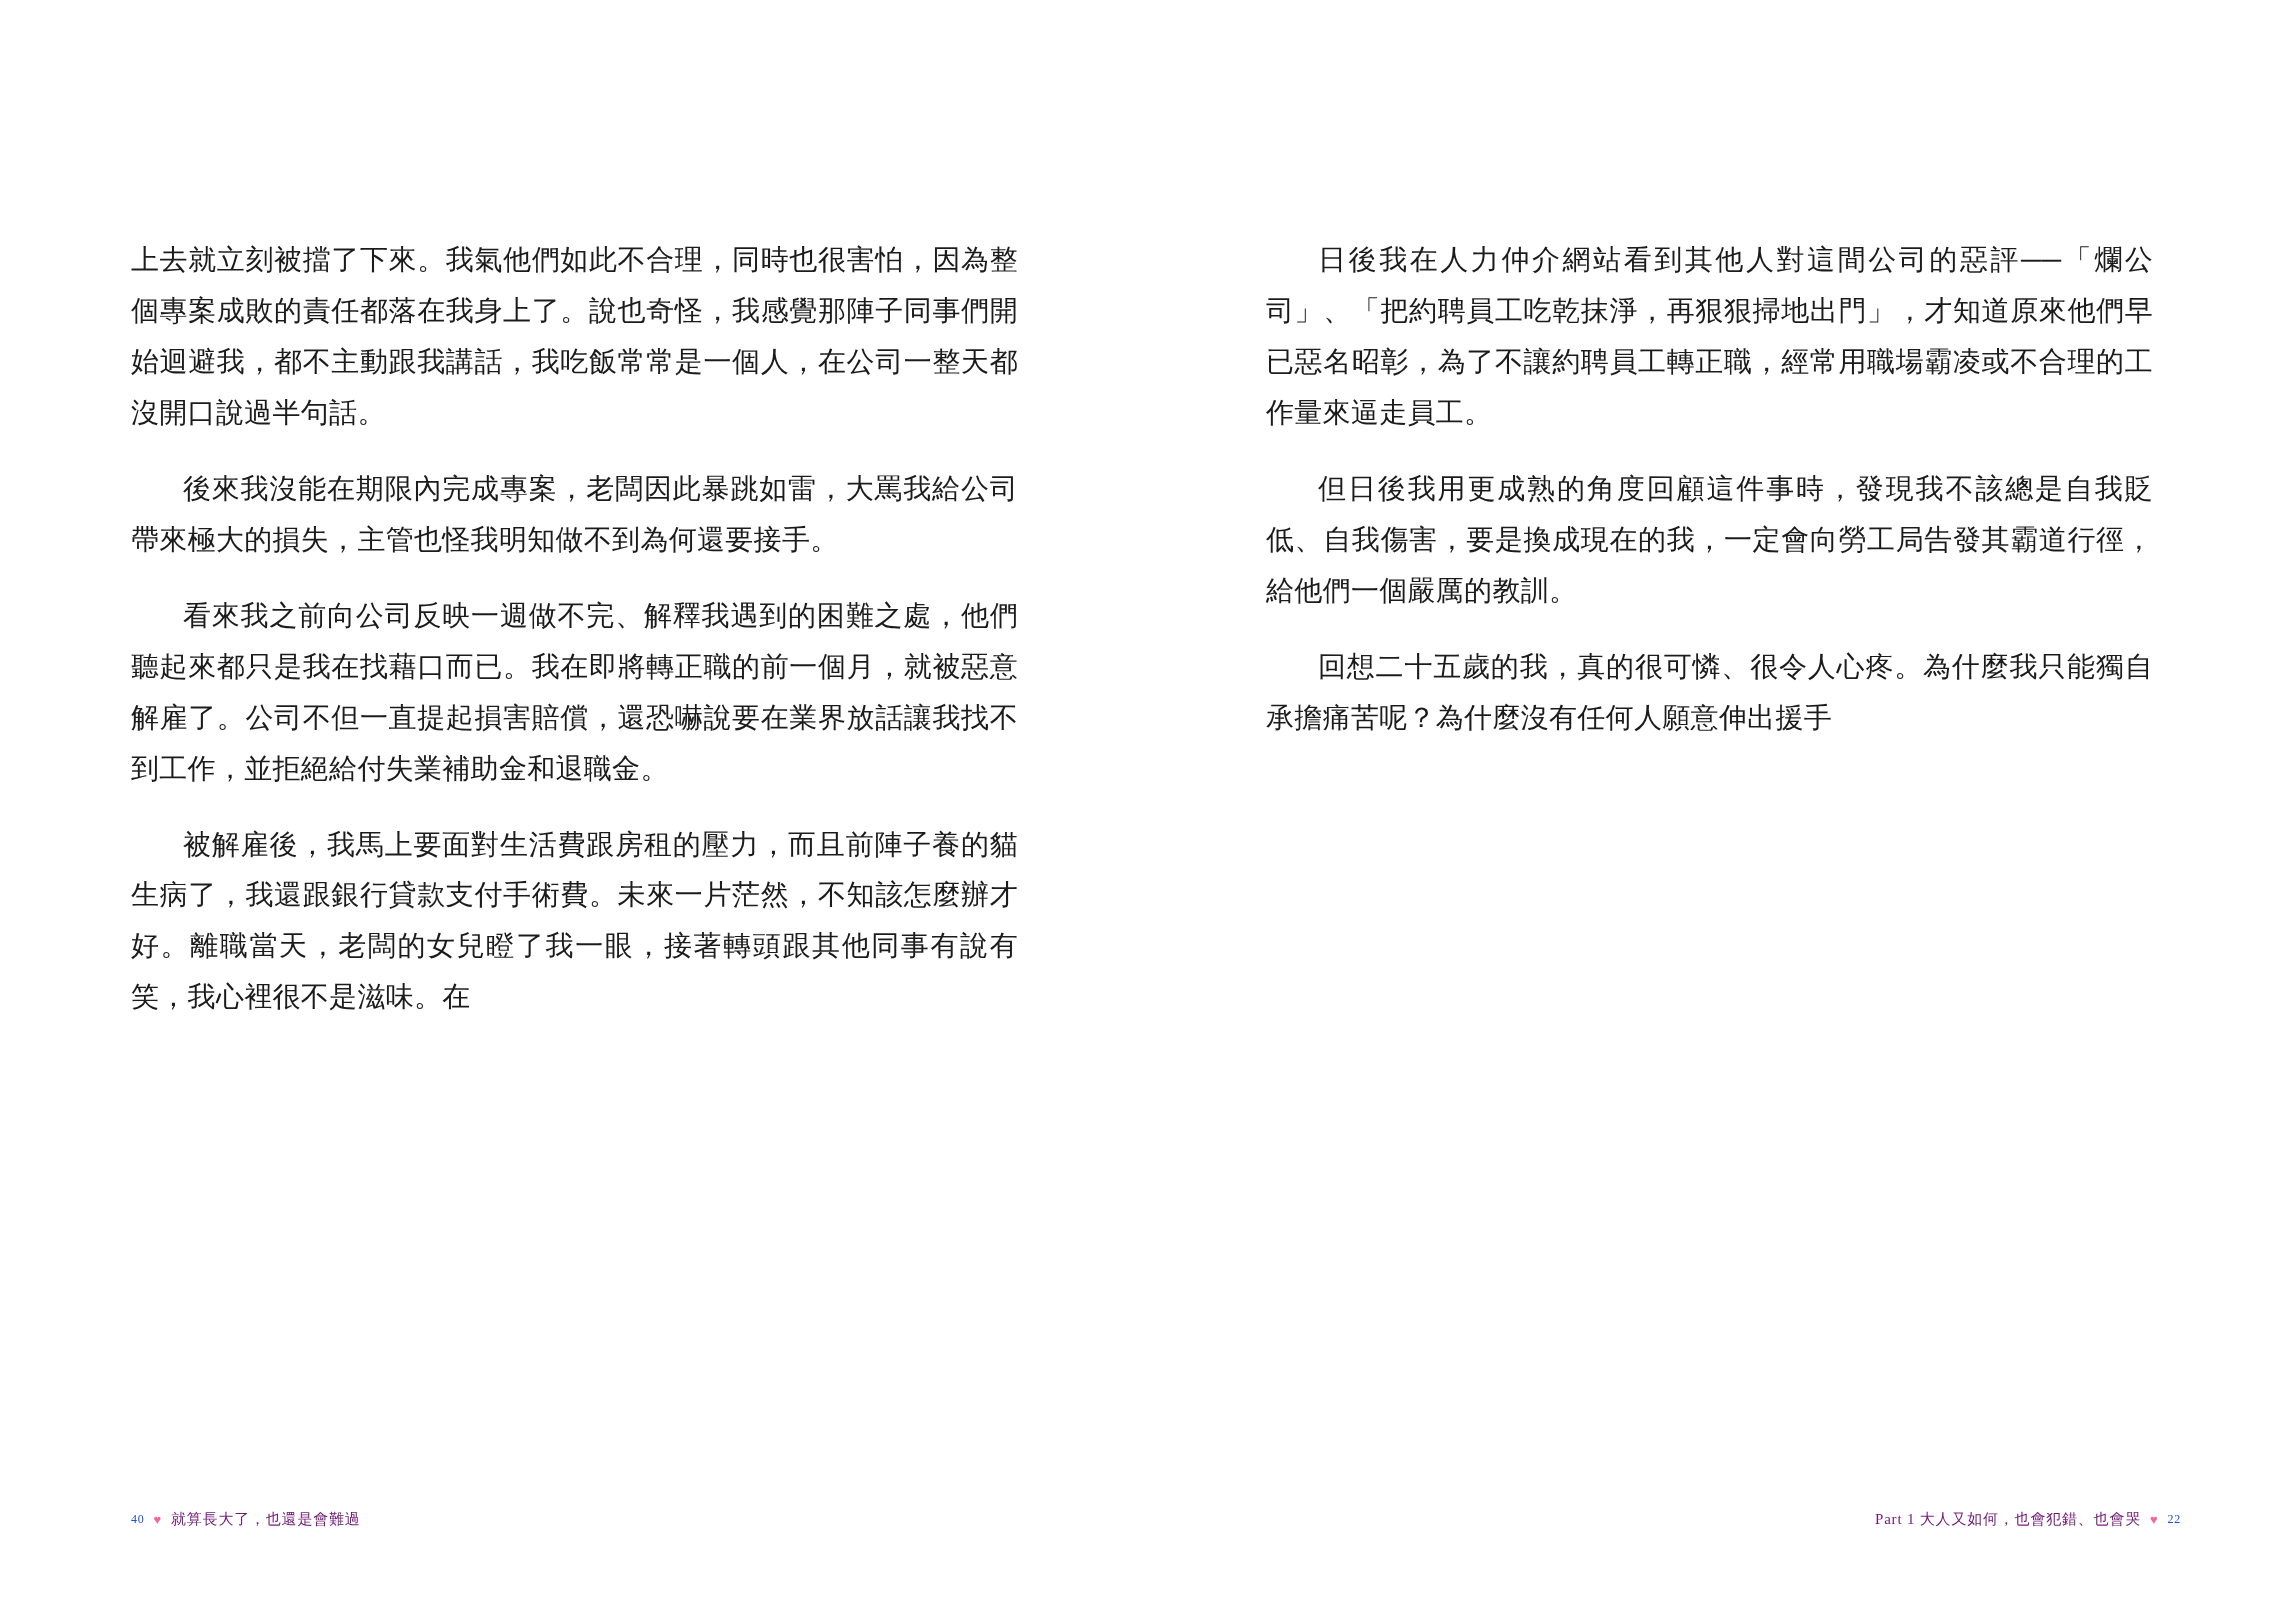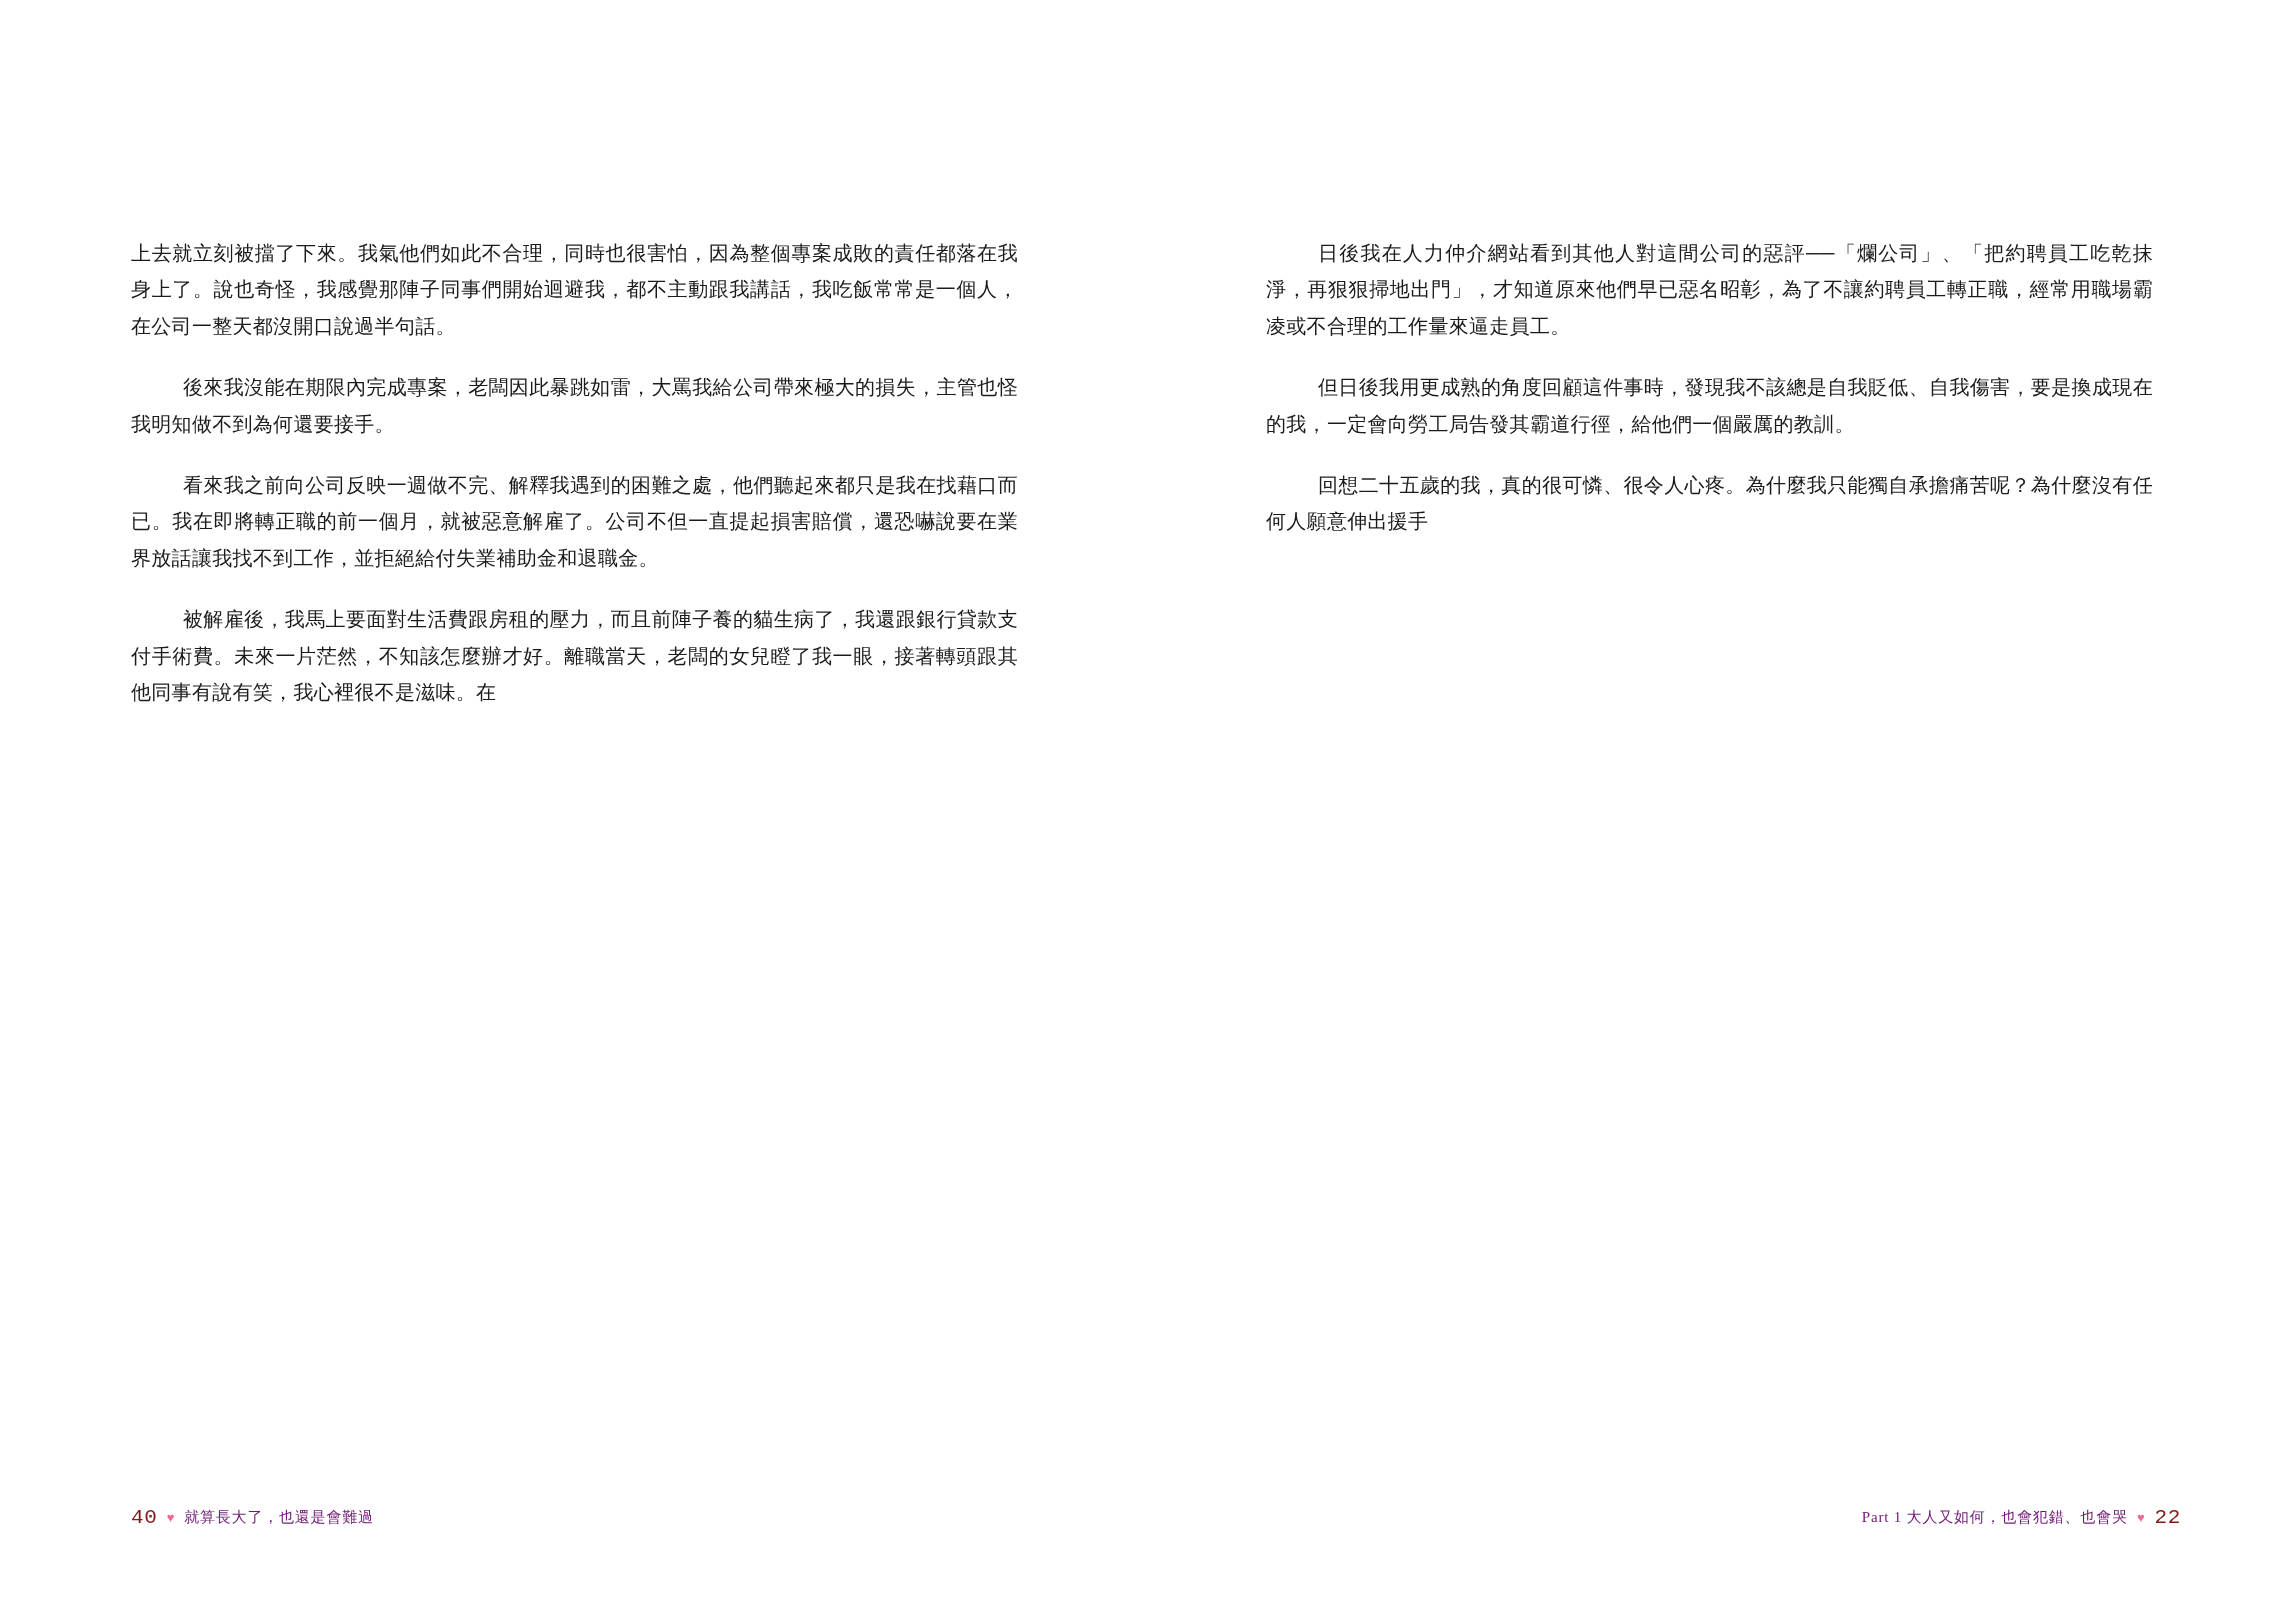--- a/index.html
+++ b/index.html
@@ -27,21 +27,21 @@
     position: relative;
     width: 50%;
     height: 100%;
     box-sizing: border-box;
   }
 
   .page-left  { padding: 235px 124px 0 131px; }
   .page-right { padding: 235px 131px 0 124px; }
 
   .body-text {
-    font-size: 20px;
+    font-size: 28px;
     line-height: 1.82;
     letter-spacing: 0.3px;
     text-align: justify;
     text-justify: inter-character;
   }
 
   .para {
     margin: 0 0 25px 0;
     text-indent: 0;
   }
@@ -63,23 +63,23 @@
   }
   .footer-left {
     padding-left: 131px;
     justify-content: flex-start;
   }
   .footer-right {
     padding-right: 103px;
     justify-content: flex-end;
   }
   .folio {
-    color: #7f1d1d;
-    font-size: 21px;
-    font-family: Liberation Mono, monospace;
+    color: #1d4ed8;
+    font-size: 12px;
+    font-family: Liberation Serif, serif;
   }
   .heart {
     color: #ef6a92;
     font-size: 13px;
     margin: 0 9.1px;
     line-height: 1;
   }
   .running-head {
     color: #701a75;
     font-size: 15px;

